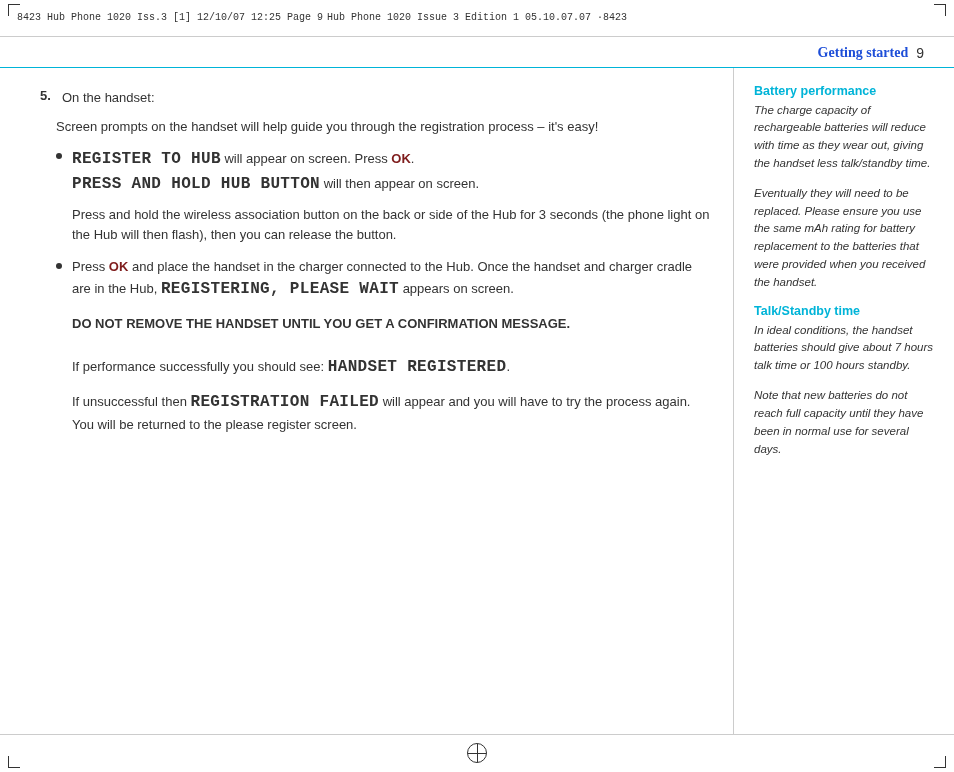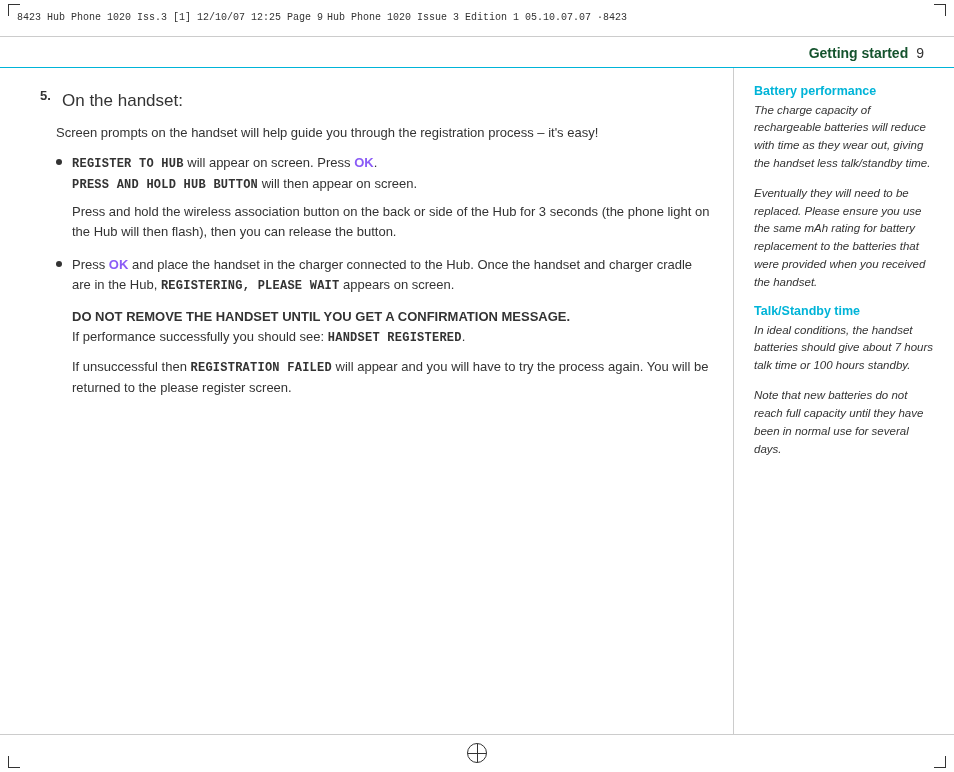--- a/index.html
+++ b/index.html
@@ -61,22 +61,23 @@
       display: flex;
       justify-content: flex-end;
       align-items: center;
       padding: 8px 30px 6px 30px;
       border-bottom: 1px solid #00b4d8;
     }
 
     .page-title-text {
       font-size: 14px;
       font-weight: bold;
-      color: #14532d;
+      color: #1d4ed8;
       margin-right: 8px;
+      font-family: Liberation Serif, serif;
     }
 
     .page-number {
       font-size: 14px;
       color: #333;
     }
 
     
     .left-column {
       flex: 1;
@@ -101,21 +102,21 @@
 
     .step-number {
       font-size: 13px;
       font-weight: bold;
       color: #333;
       margin-right: 6px;
       min-width: 16px;
     }
 
     .step-text {
-      font-size: 17px;
+      font-size: 13px;
       color: #333;
       line-height: 1.5;
     }
 
     
     .bullet-section {
       margin-left: 16px;
     }
 
     .bullet-item {
@@ -136,44 +137,44 @@
 
     .bullet-content {
       flex: 1;
       font-size: 13px;
       line-height: 1.55;
       color: #333;
     }
 
     .mono-text {
       font-family: 'Courier New', monospace;
-      font-size: 12px;
+      font-size: 16px;
       font-weight: bold;
       letter-spacing: 0.02em;
     }
 
     .bold-ok {
       font-weight: bold;
-      color: #8b5cf6;
+      color: #7f1d1d;
     }
 
     .indent-para {
       margin-left: 16px;
       margin-bottom: 10px;
       font-size: 13px;
       line-height: 1.55;
       color: #333;
     }
 
     .bold-warning {
       font-weight: bold;
       font-size: 13px;
       line-height: 1.5;
       margin-left: 16px;
-      margin-bottom: 0;
+      margin-bottom: 22px;
       color: #333;
     }
 
     
     .sidebar-heading {
       font-size: 12.5px;
       font-weight: bold;
       color: #00b4d8;
       margin-bottom: 4px;
     }

